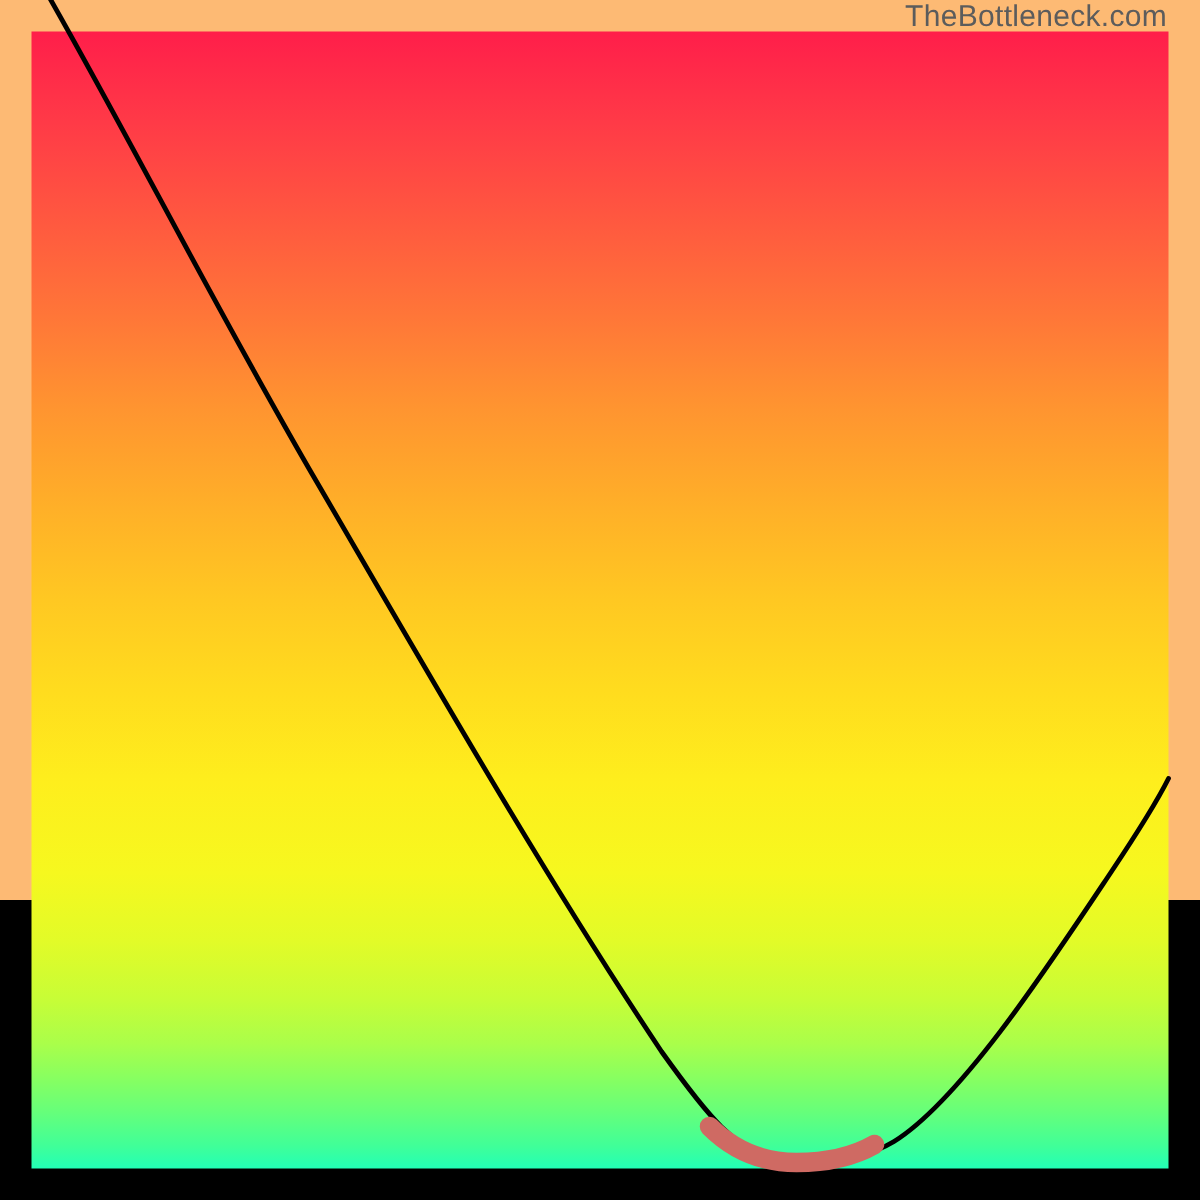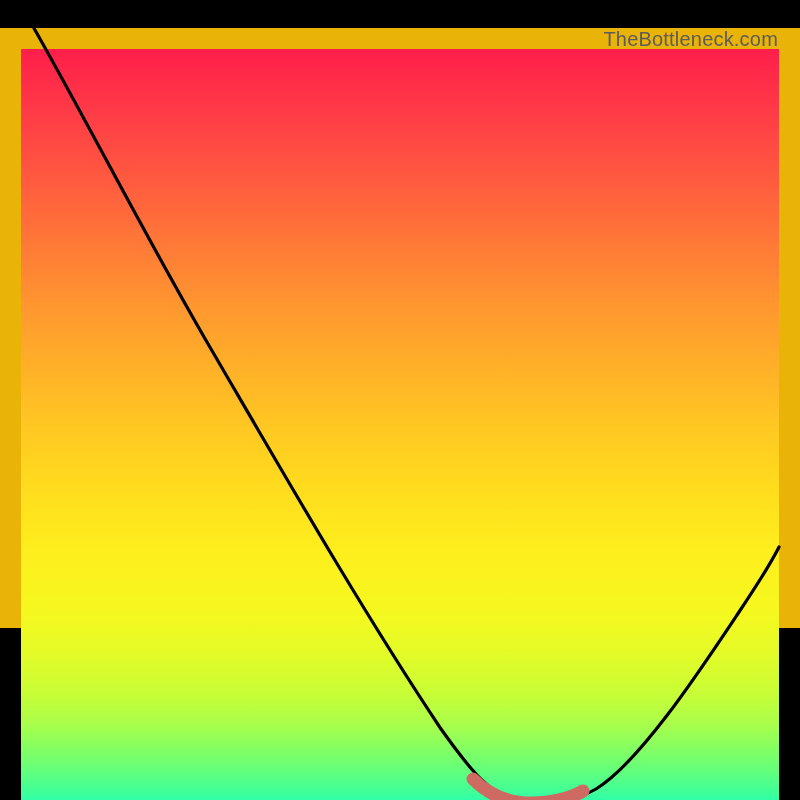--- a/index.html
+++ b/index.html
@@ -8,22 +8,21 @@
     width: 800px;
     height: 800px;
     background: #000;
     overflow: hidden;
     font-family: Arial, Helvetica, sans-serif;
   }
   .frame {
     position: relative;
     width: 800px;
     height: 600px;
-    background: #eab308;
-    margin-top: 28px;
+    background: #fdba74;
   }
   .plot-area {
     position: absolute;
     left: 21px;
     top: 21px;
     width: 758px;
     height: 758px;
     background: linear-gradient(to bottom,
       #ff1e4a 0%,
       #ff3a47 8%,

